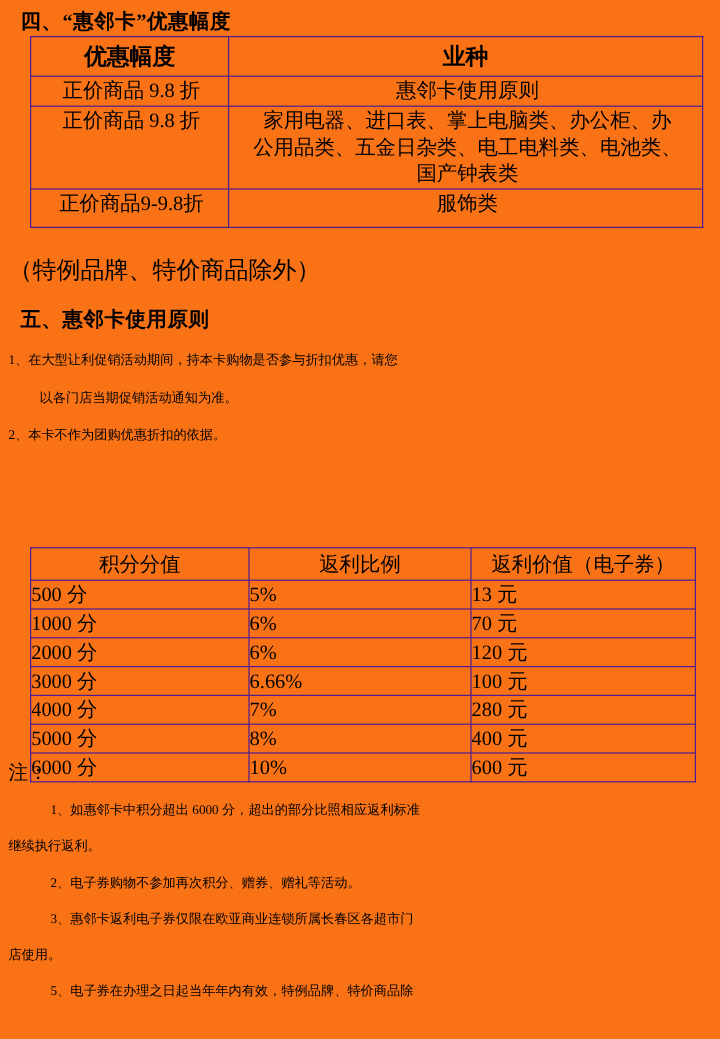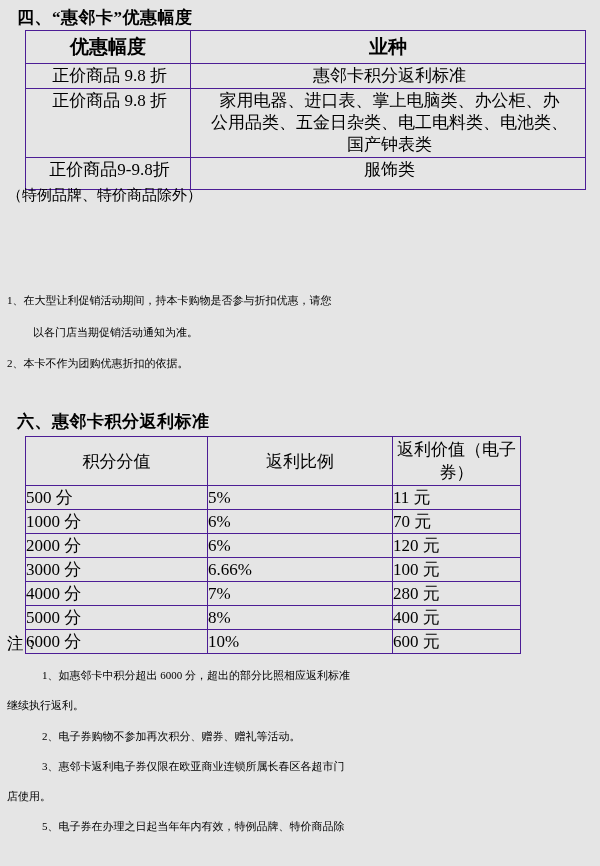--- a/index.html
+++ b/index.html
@@ -1,18 +1,18 @@
 <!DOCTYPE html>
 <html><head>
 <meta charset="utf-8">
 <style>
   html,body { margin:0; padding:0; background:#ffffff; }
   .page {
     position:relative; width:600px; height:866px; overflow:hidden;
-    background:#e5e5e5; color:#000000;
+    background:#f97316; color:#000000;
     font-family:"Liberation Serif","DejaVu Serif",serif;
   }
   .heading {
     position:absolute; left:17px; font-weight:bold; font-size:17px;
     white-space:nowrap; letter-spacing:0.5px;
   }
   .bodyline { font-size:11px; }
   table { border-collapse:collapse; position:absolute; table-layout:fixed; }
   th,td { border:1px solid #4c1d95; overflow:hidden; }
 
@@ -20,28 +20,28 @@
   .t1 { left:25px; top:30px; width:561px; }
   .t1 th { font-size:19px; font-weight:bold; text-align:center; vertical-align:middle; height:30px; }
   .t1 td { font-size:17px; line-height:22px; vertical-align:top; padding:1px 4px 1px 7px; text-align:center; }
   .t1 .c1 { width:162px; }
   .t1 .r1 { height:23px; }
   .t1 .r2 { height:64px; }
   .t1 .r3 { height:32px; }
   .prewrap { white-space:pre-line; }
 
   
-  .footnote { position:absolute; left:7px; top:186px; font-size:15px; }
+  .footnote { position:absolute; left:7px; top:212px; font-size:20px; }
 
   
   .s5lines { position:absolute; left:7px; top:285px; line-height:31.5px; font-size:16.5px; white-space:nowrap; }
   .hang { padding-left:26px; }
 
   
-  .t2 { left:25px; top:436px; width:496px;border-radius:25px; }
+  .t2 { left:25px; top:456px; width:555px;border-radius:25px; }
   .t2 th { font-size:17px; font-weight:normal; text-align:center; vertical-align:middle; height:24px; }
   .t2 td { font-size:17px; text-align:left; vertical-align:middle; height:22px; padding:0; }
   .t2 .c1 { width:179px; }
   .t2 .c2 { width:182px; }
 
   
   .notes-label { position:absolute; left:7px; top:633px; font-size:16.5px; }
   .noteslines { position:absolute; left:7px; top:660px; line-height:30.3px; font-size:16.5px; white-space:nowrap; }
   .ind { padding-left:35px; }
 
@@ -57,57 +57,57 @@
   <div class="heading h4">四、“惠邻卡”优惠幅度</div>
 
   <table class="t1">
     <tbody>
         <tr>
       <th class="c1">优惠幅度</th>
       <th>业种</th>
     </tr>
     <tr class="r1">
       <td class="c1">正价商品 9.8 折</td>
-      <td>惠邻卡积分返利标准</td>
+      <td>惠邻卡使用原则</td>
     </tr>
     <tr class="r2">
       <td class="c1">正价商品 9.8 折</td>
       <td class="prewrap">家用电器、进口表、掌上电脑类、办公柜、办
 公用品类、五金日杂类、电工电料类、电池类、
 国产钟表类</td>
     </tr>
     <tr class="r3">
       <td class="c1">正价商品9-9.8折</td>
       <td>服饰类</td>
     </tr>
   </tbody>
     </table>
 
   <div class="footnote">（特例品牌、特价商品除外）</div>
 
+  <div class="heading h5">五、惠邻卡使用原则</div>
 
   <div class="s5lines">
     <div class="bodyline">1、在大型让利促销活动期间，持本卡购物是否参与折扣优惠，请您</div>
     <div class="bodyline hang">以各门店当期促销活动通知为准。</div>
     <div class="bodyline">2、本卡不作为团购优惠折扣的依据。</div>
   </div>
 
-  <div class="heading h6">六、惠邻卡积分返利标准</div>
 
   <table class="t2">
     <tbody>
         <tr>
       <th class="c1">积分分值</th>
       <th class="c2">返利比例</th>
       <th>返利价值（电子券）</th>
     </tr>
     <tr>
       <td class="c1">500 分</td>
       <td class="c2">5%</td>
-      <td>11 元</td>
+      <td>13 元</td>
     </tr>
     <tr>
       <td class="c1">1000 分</td>
       <td class="c2">6%</td>
       <td>70 元</td>
     </tr>
     <tr>
       <td class="c1">2000 分</td>
       <td class="c2">6%</td>
       <td>120 元</td>

